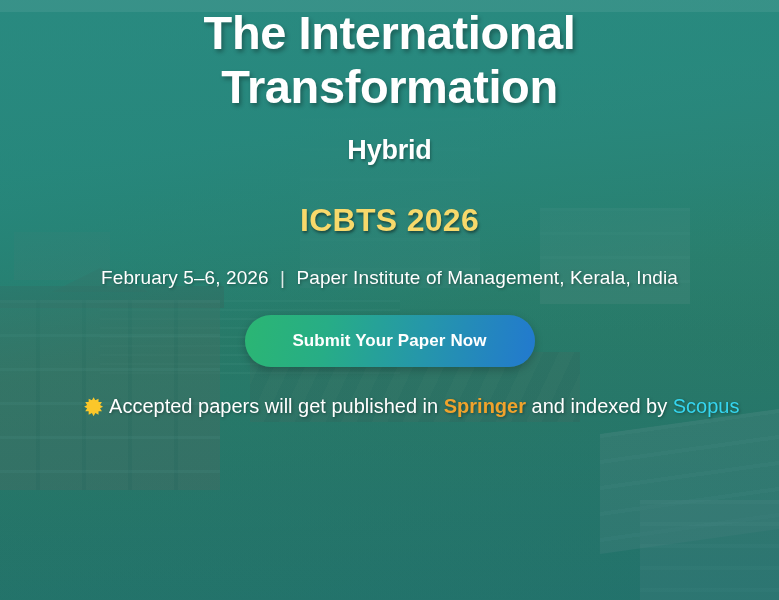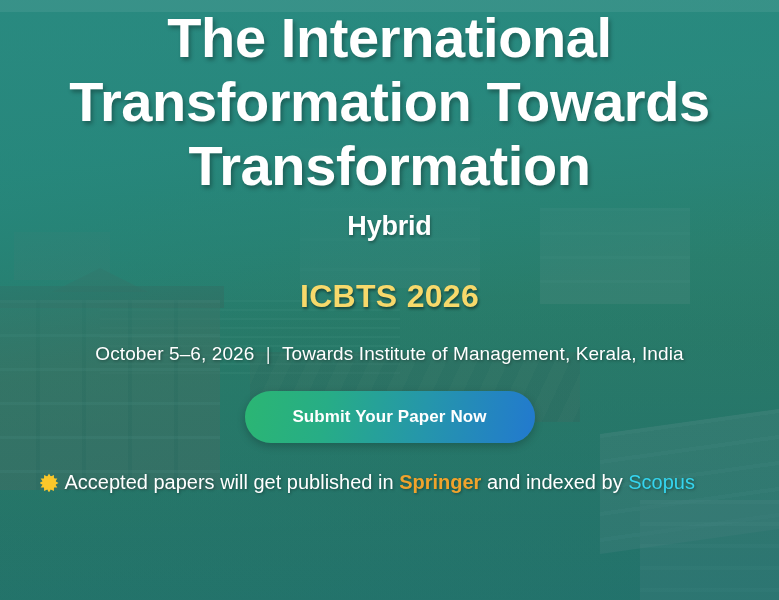--- a/index.html
+++ b/index.html
@@ -155,30 +155,30 @@
     display: flex;
     flex-direction: column;
     align-items: center;
     padding-top: 6px;
   }
 
   .title {
     width: 660px;
     text-align: center;
     color: #ffffff;
-    font-size: 56px;
+    font-size: 47px;
     line-height: 1.14;
     font-weight: bold;
     letter-spacing: -0.4px;
     text-shadow: 2px 3px 4px rgba(0,0,0,0.30);
   }
   .title-line { display: block; white-space: nowrap; }
 
   .hybrid {
-    margin-top: 14px;
+    margin-top: 22px;
     color: #ffffff;
     font-size: 27px;
     font-weight: bold;
     letter-spacing: -0.2px;
     text-shadow: 1px 2px 3px rgba(0,0,0,0.30);
   }
 
   .acronym {
     margin-top: 36px;
     color: #f7d96b;
@@ -227,21 +227,21 @@
     align-items: center;
     justify-content: center;
     white-space: nowrap;
   }
   .cta-primary { min-width: 290px; }
   .cta-secondary { min-width: 230px; }
 
   .publish-note {
     margin-top: 24px;
     width: 700px;
-    text-align: left;
+    text-align: right;
     color: #ffffff;
     font-size: 20px;
     line-height: 1.55;
     text-shadow: 1px 1px 3px rgba(0,0,0,0.35);
   }
   .publish-note .springer { color: #f0a32c; font-weight: bold; }
   .publish-note .scopus   { color: #35d5ef; font-weight: normal; }
 
   
   .sun-icon {
@@ -294,32 +294,31 @@
   </div>
 
   <div class="bg-tint"></div>
   <div class="bg-tint2"></div>
   <div class="bg-topband"></div>
 
   <div class="content">
 
     <h1 class="title">
       <span class="title-line">The International</span>
-      <span class="title-line">Transformation Towards</span>
       <span class="title-line">Transformation</span>
     </h1>
 
     <div class="hybrid">Hybrid</div>
 
     <div class="acronym">ICBTS 2026</div>
 
     <div class="dateline">
-      <span>October 5–6, 2026</span>
+      <span>February 5–6, 2026</span>
       <span class="sep">|</span>
-      <span>Towards Institute of Management, Kerala, India</span>
+      <span>Paper Institute of Management, Kerala, India</span>
     </div>
 
     <div class="cta-row">
       <button class="cta cta-primary">Submit Your Paper Now</button>
     </div>
 
     <div class="publish-note">
       <span class="sun-icon"></span><span>Accepted papers will get published in </span><span class="springer">Springer</span><span> and indexed by </span><span class="scopus">Scopus</span>
     </div>
 

